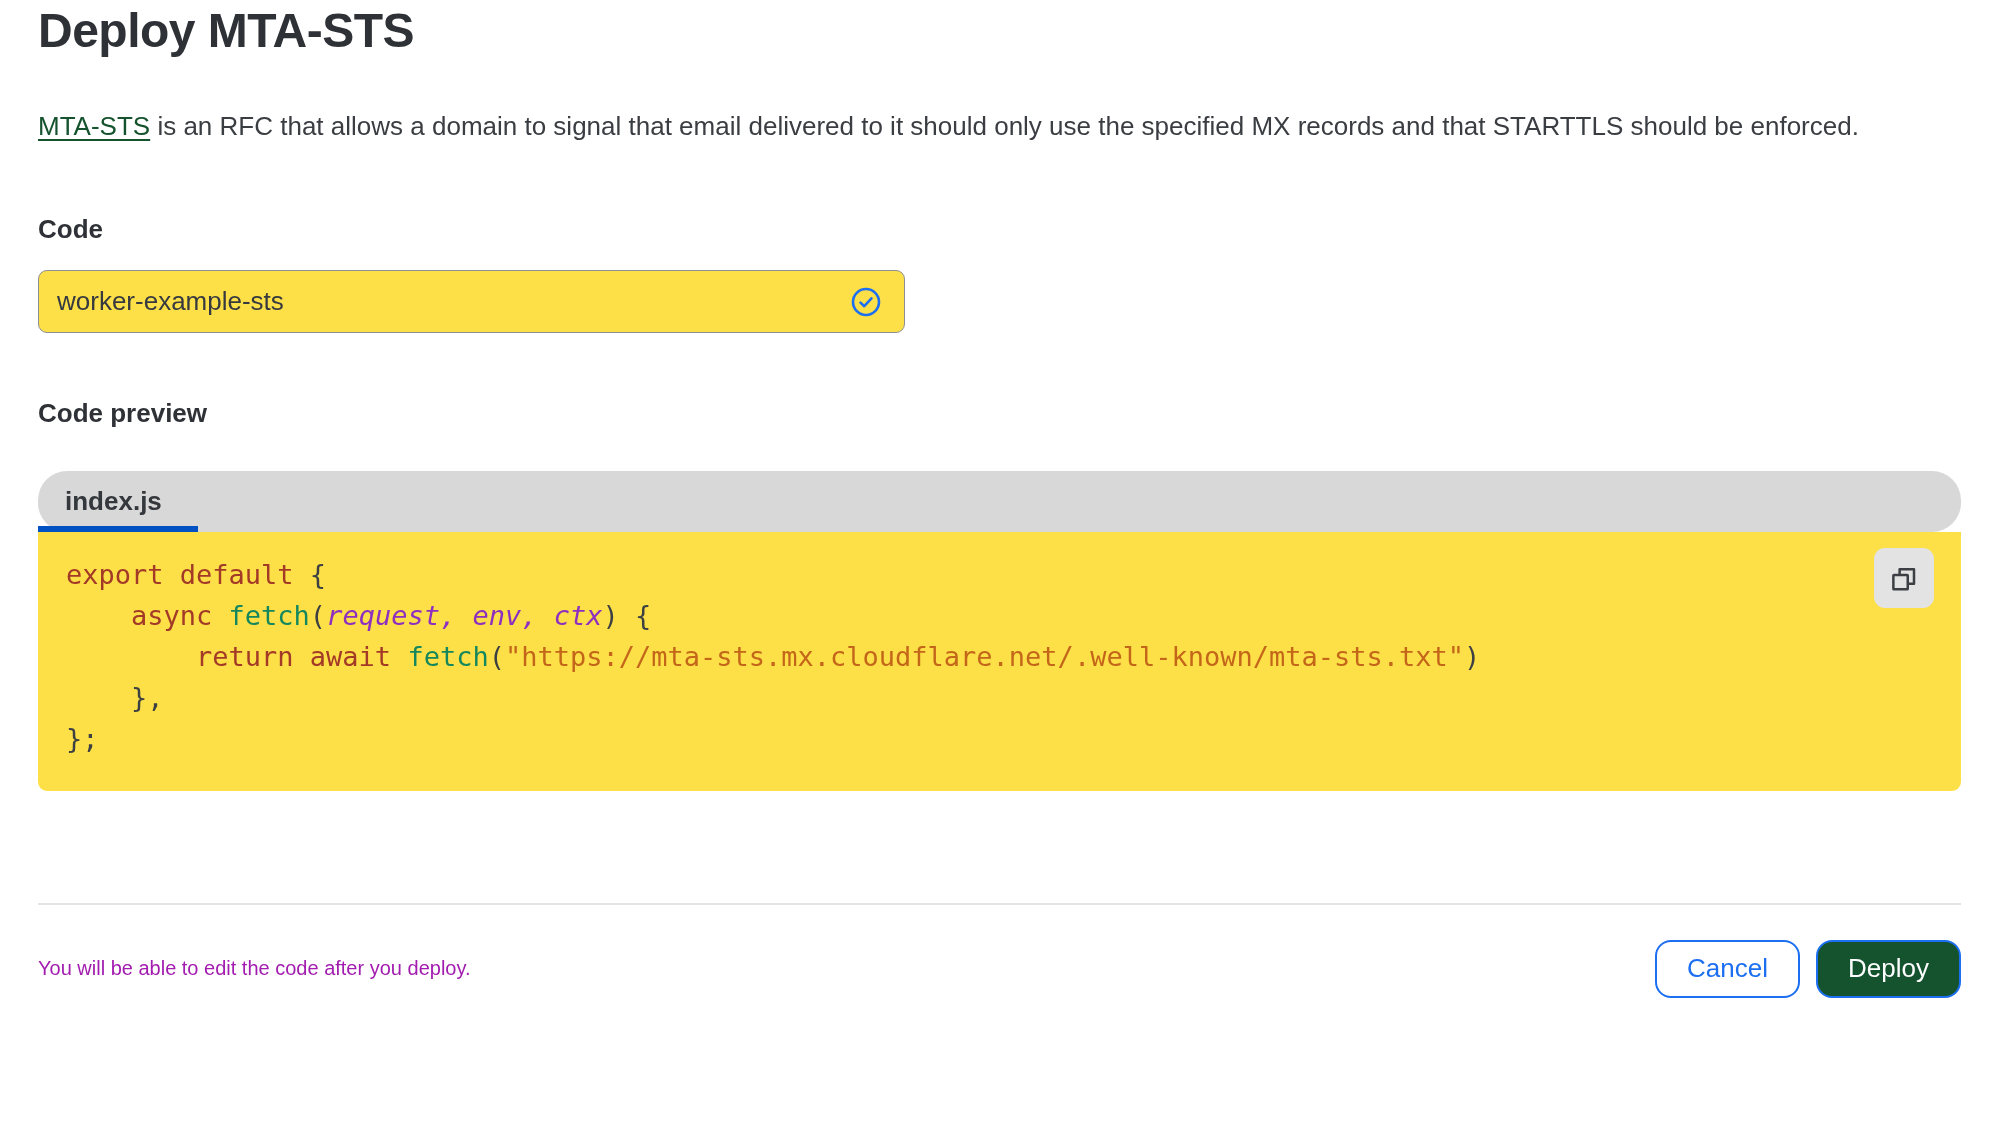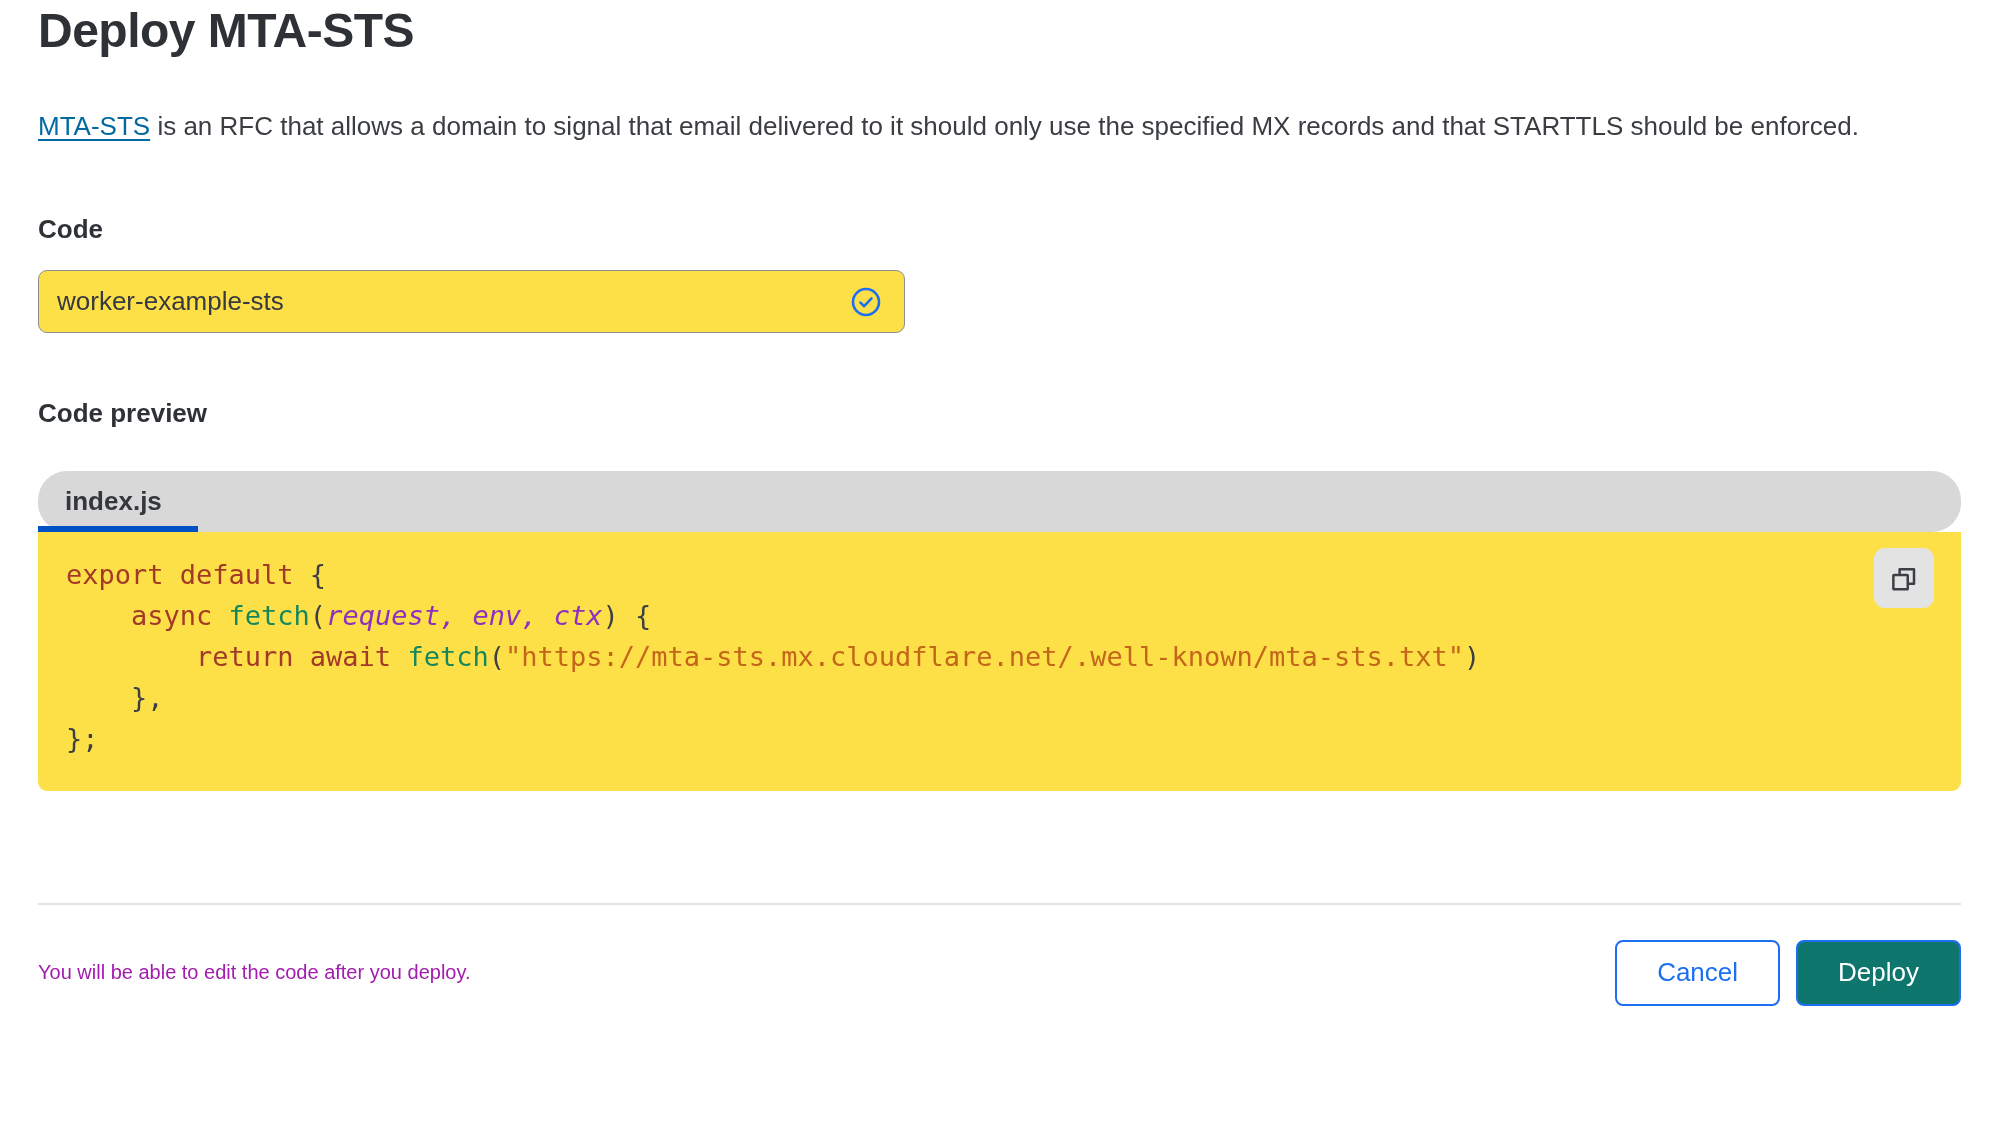--- a/index.html
+++ b/index.html
@@ -24,21 +24,21 @@
   }
 
   .desc {
     margin-top: 42px;
     font-size: 26px;
     line-height: 45px;
     color: #3a3d42;
     max-width: 1885px;
   }
   .desc a.link {
-    color: #0369a1;
+    color: #14532d;
     text-decoration: underline;
     text-underline-offset: 4px;
     cursor: pointer;
   }
 
   .field-label {
     margin-top: 64px;
     font-size: 26px;
     line-height: 32px;
     font-weight: 700;
@@ -156,38 +156,38 @@
     align-items: center;
     justify-content: space-between;
     width: 1923px;
   }
   .footer-note {
     font-size: 20px;
     color: #a21caf;
   }
   .actions { display: flex; gap: 16px; }
   .btn {
-    height: 66px;
+    height: 58px;
     min-width: 145px;
-    padding: 0 40px;
-    border-radius: 8px;
+    padding: 0 20px;
+    border-radius: 16px;
     font-family: "Liberation Sans", sans-serif;
     font-size: 26px;
     cursor: pointer;
     display: flex;
     align-items: center;
     justify-content: center;
   }
   .btn-secondary {
     background: #ffffff;
     border: 2px solid #1d6ff2;
     color: #1d6ff2;
   }
   .btn-primary {
-    background: #0f766e;
+    background: #14532d;
     border: 2px solid #1d6ff2;
     color: #ffffff;
   }
 </style>
 </head>
 <body>
 
 <div class="page">
   <div class="content">
 

